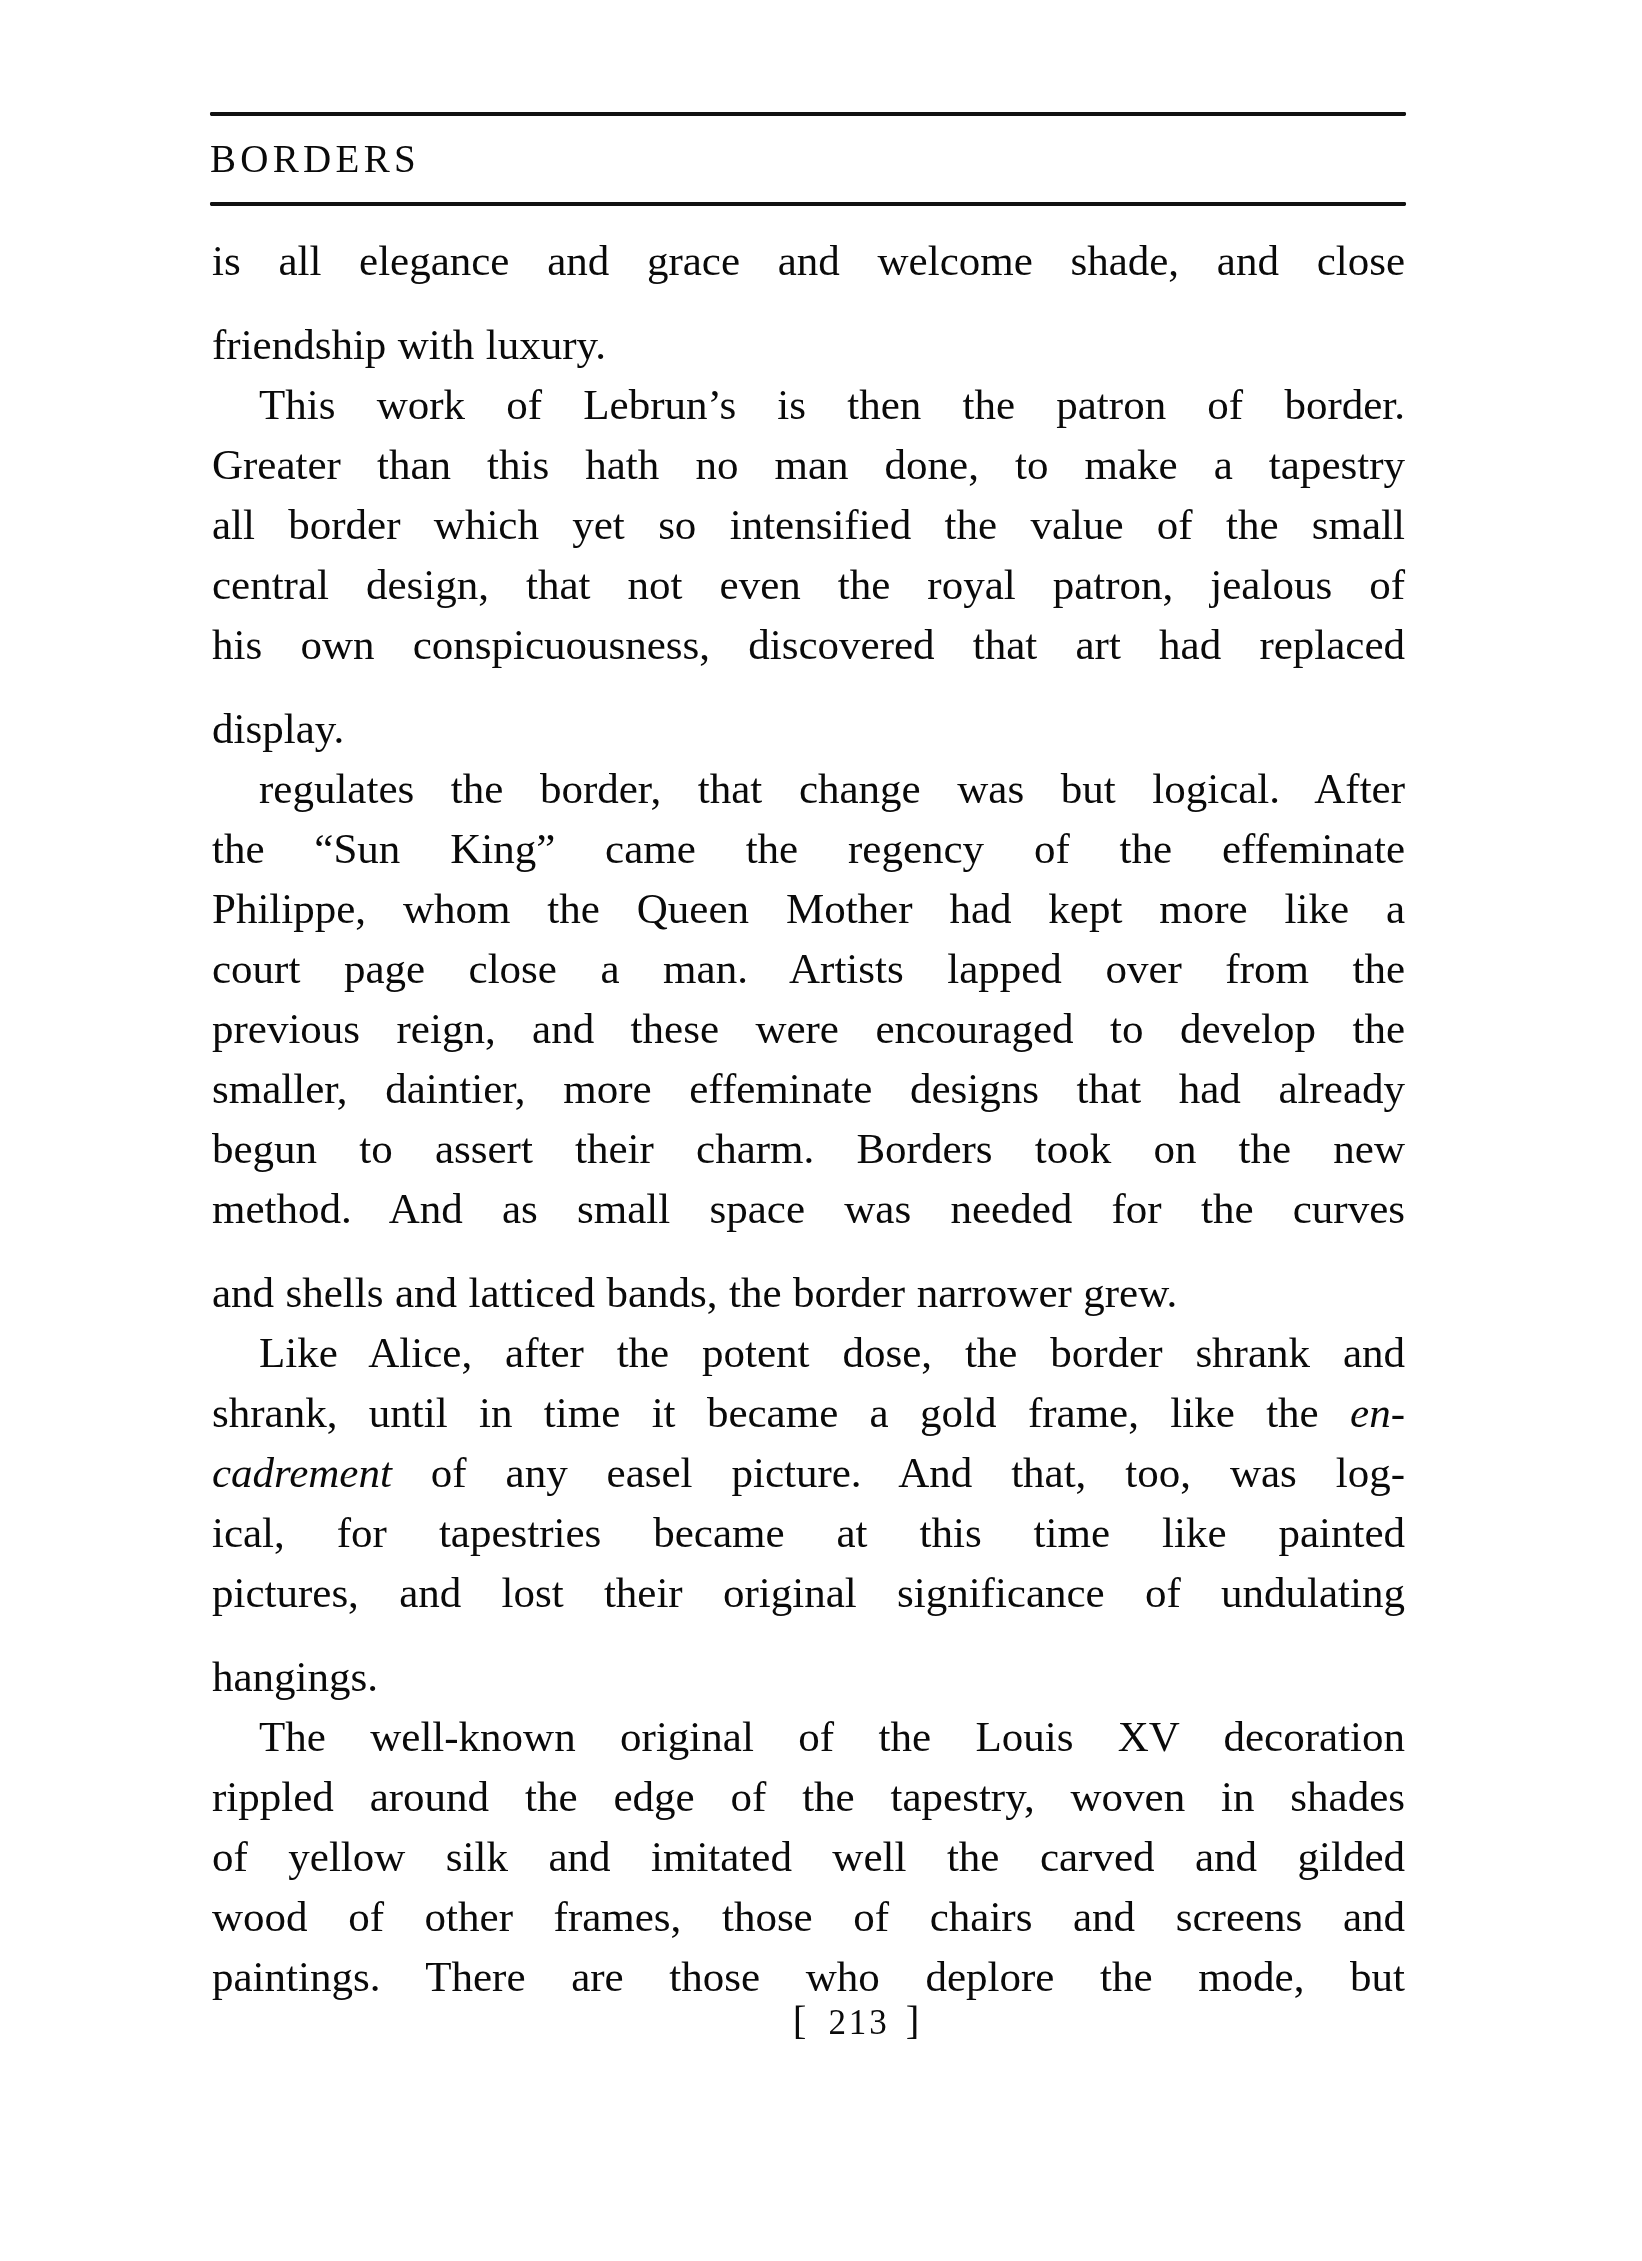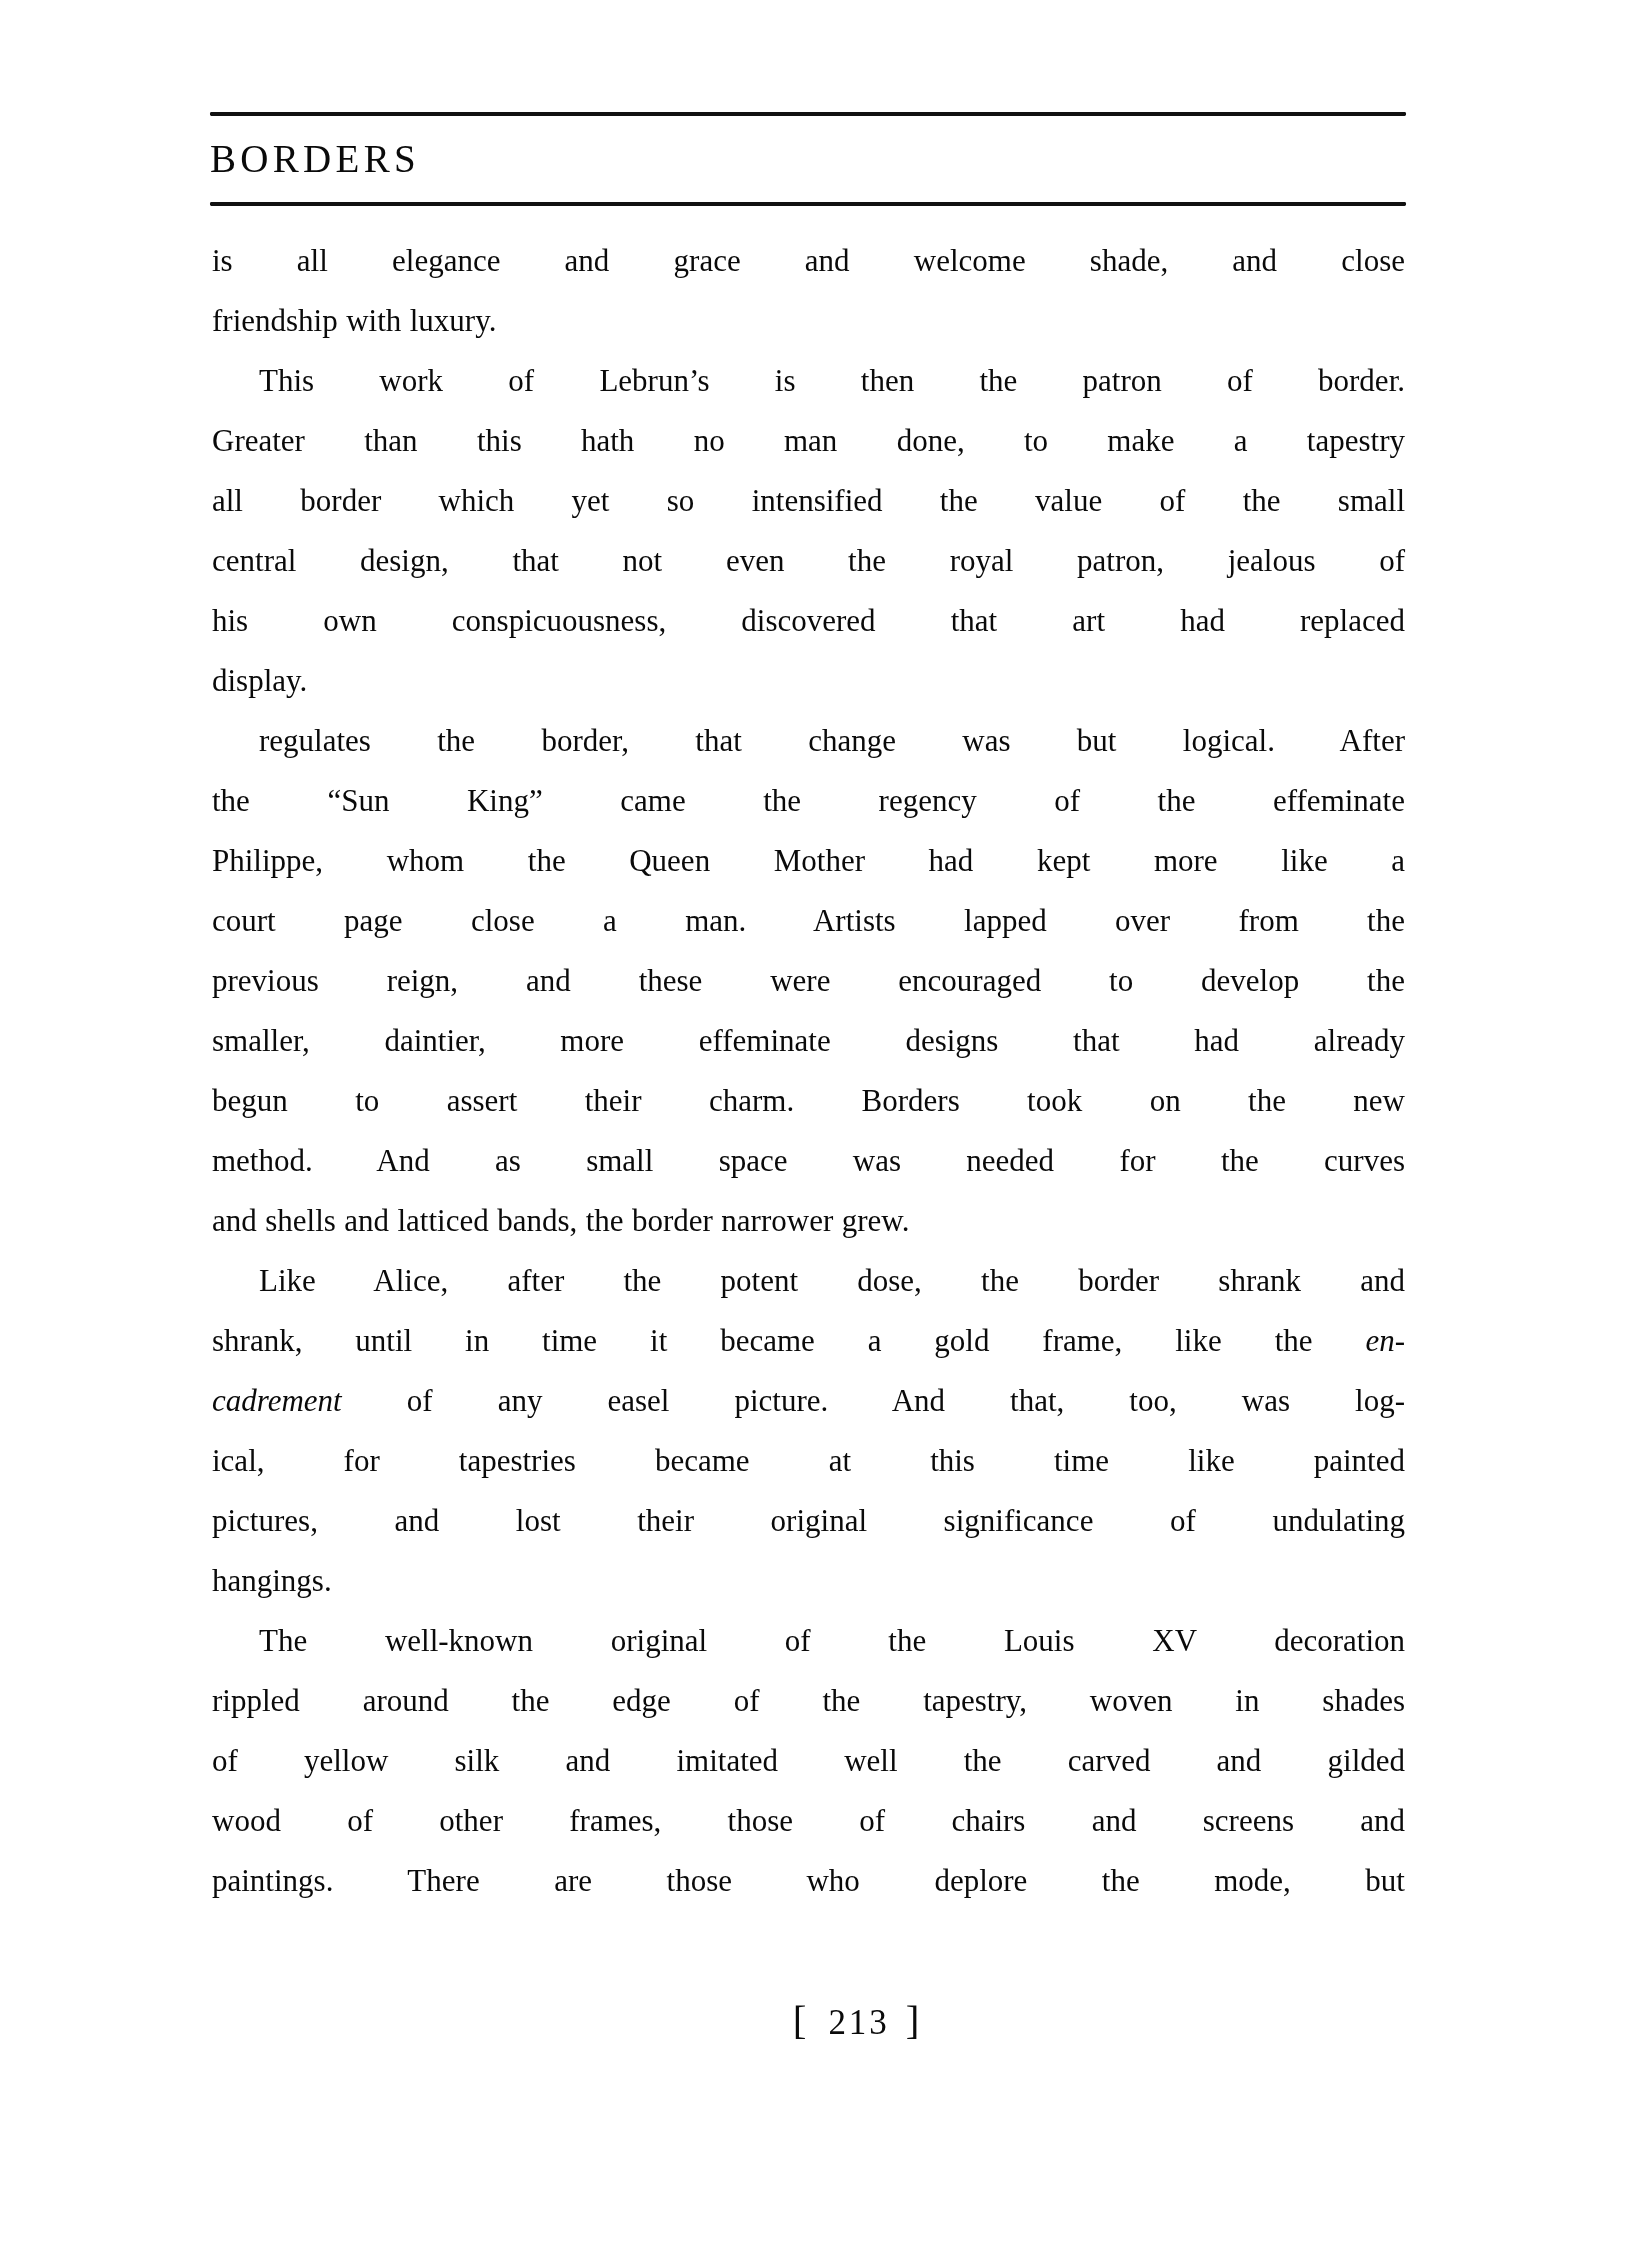--- a/index.html
+++ b/index.html
@@ -41,41 +41,42 @@
     font-size: 39px;
     line-height: 51px;
     letter-spacing: 4.3px;
     color: #0a0a0a;
   }
   .body-text {
     position: absolute;
     left: 212px;
     top: 231px;
     width: 1193px;
-    font-size: 31px;
+    font-size: 43px;
     line-height: 60px;
     text-align: justify;
     word-spacing: 0.7px;
   }
   .para {
     margin: 0;
     text-indent: 47px;
     text-align: justify;
     text-align-last: justify;
   }
   .para .line {
     display: block;
     text-align: justify;
     text-align-last: justify;
     white-space: nowrap;
     height: 60px;
     overflow: visible;
   }
   .para .line.last {
     text-align-last: left;
+    margin-top: 24px;
   }
   .para.continued {
     text-indent: 0;
   }
   .para .line:first-child {
     padding-left: 47px;
   }
   .para.continued .line:first-child {
     padding-left: 0;
   }

